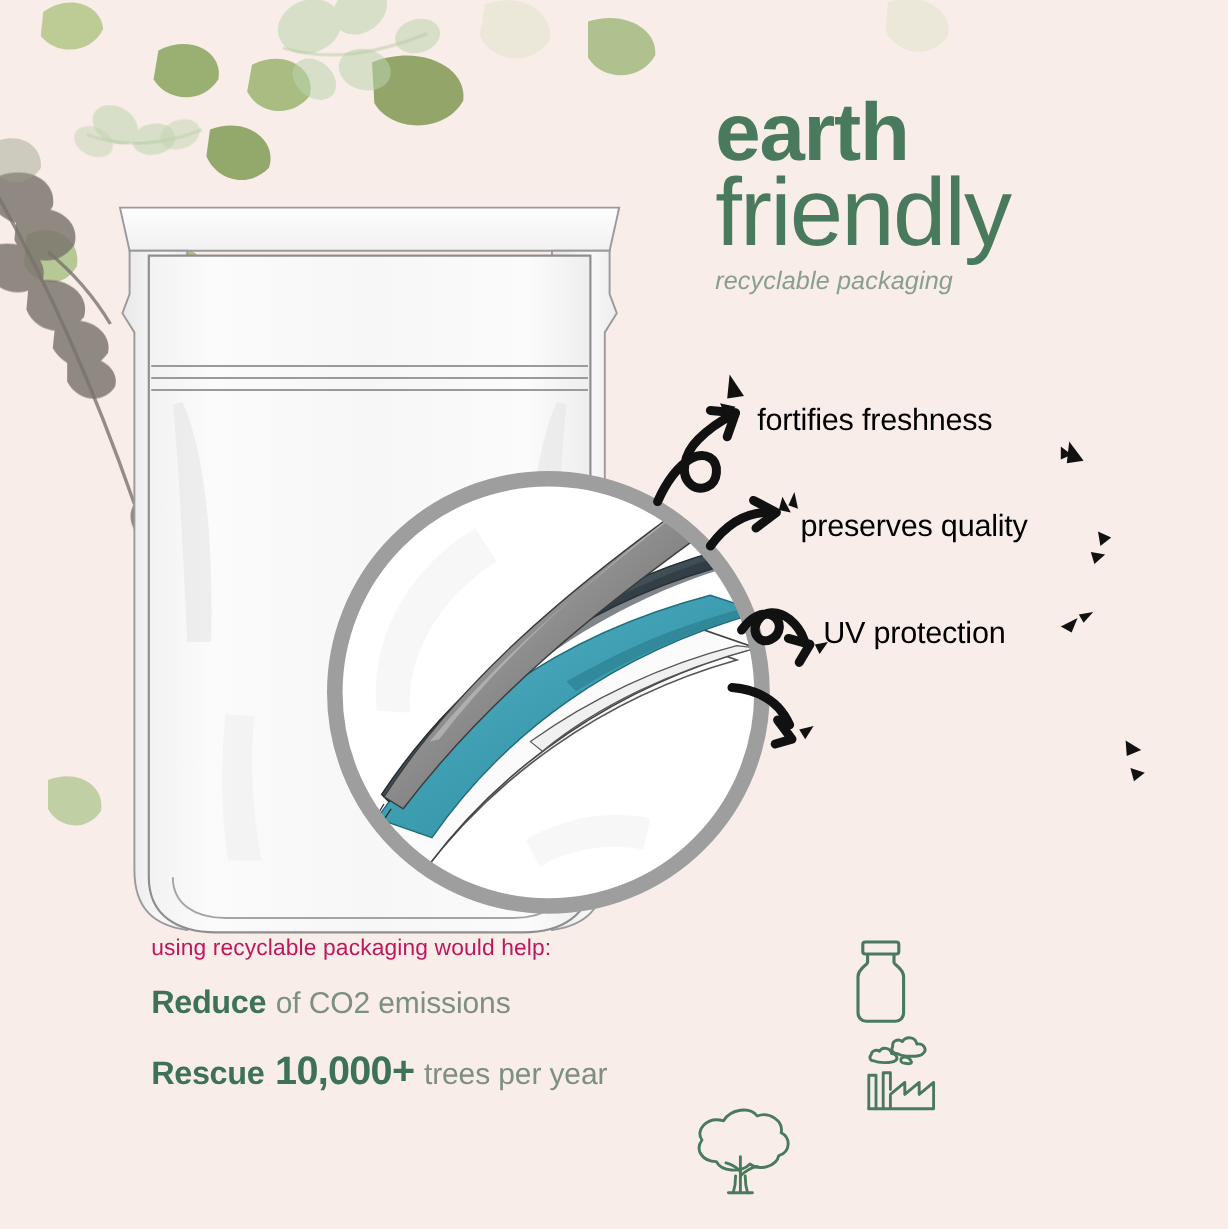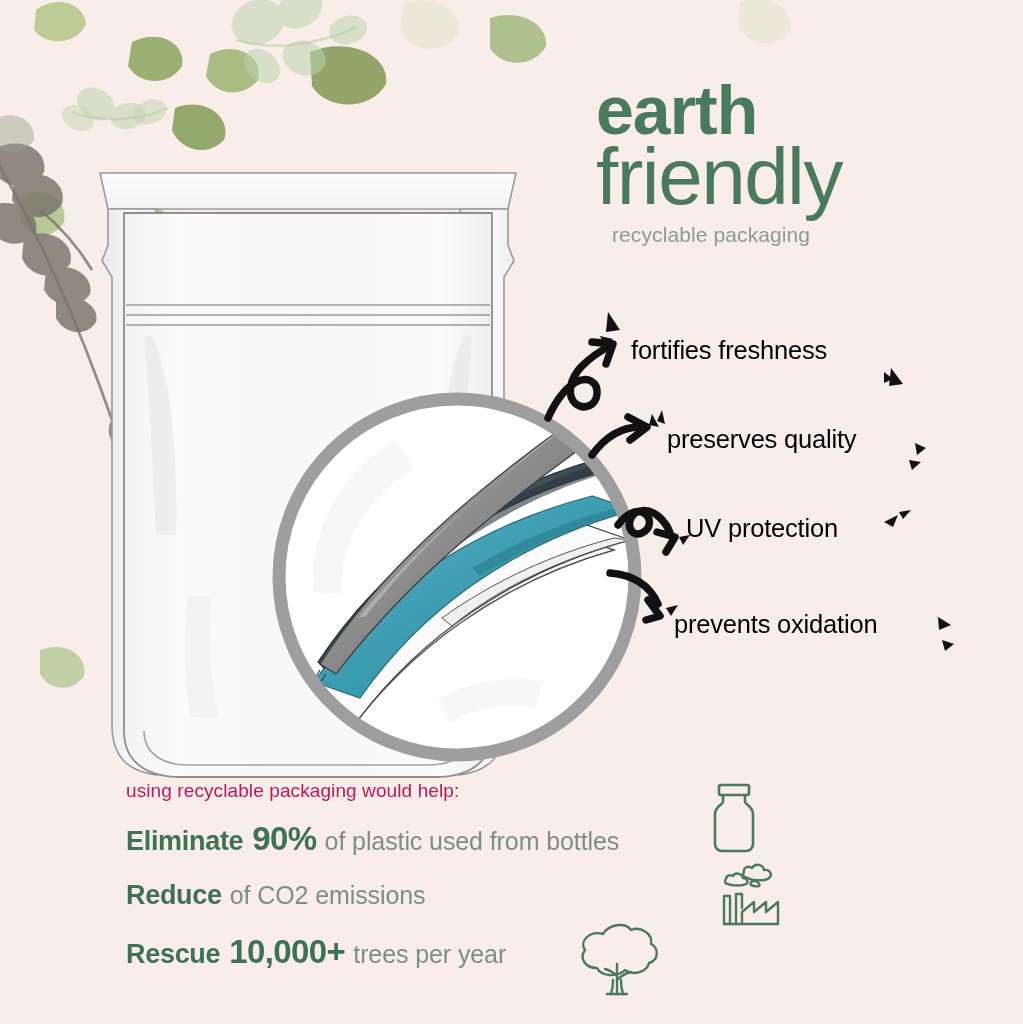--- a/index.html
+++ b/index.html
@@ -58,23 +58,24 @@
     font-weight: normal;
     color: #4a7a5e;
     line-height: 0.95;
     letter-spacing: -1.5px;
     margin: 0;
     margin-top: -4px;
   }
   .headline-sub {
     font-size: 21px;
     color: #8a9e8d;
-    margin: 16px;
+    margin: 0;
     margin-top: 8px;
     letter-spacing: 0.1px;
+    font-style: italic;
   }
 
   
   .feature-label {
     position: absolute;
     font-size: 25.5px;
     color: #000000;
     white-space: nowrap;
     letter-spacing: -0.2px;
   }
@@ -362,30 +363,24 @@
 
   <div class="headline-block">
     <div class="headline-earth">earth</div>
     <div class="headline-friendly">friendly</div>
     <div class="headline-sub">recyclable packaging</div>
   </div>
 
   <div class="feature-label" id="feature-0">fortifies freshness</div>
   <div class="feature-label" id="feature-2">UV protection</div>
   <div class="feature-label" id="feature-1">preserves quality</div>
-  <div class="feature-label" id="feature-3">prevents oxidation</div>
 
   <div id="stats">
     <div class="stats-intro">using recyclable packaging would help:</div>
 
-    <div class="stat-row">
-      <span class="stat-verb">Eliminate</span>
-      <span class="stat-value">90%</span>
-      <span class="stat-rest">of plastic used from bottles</span>
-    </div>
 
     <div class="stat-row">
       <span class="stat-verb">Reduce</span>
       <span class="stat-rest">of CO2 emissions</span>
     </div>
 
     <div class="stat-row">
       <span class="stat-verb">Rescue</span>
       <span class="stat-value">10,000+</span>
       <span class="stat-rest">trees per year</span>

